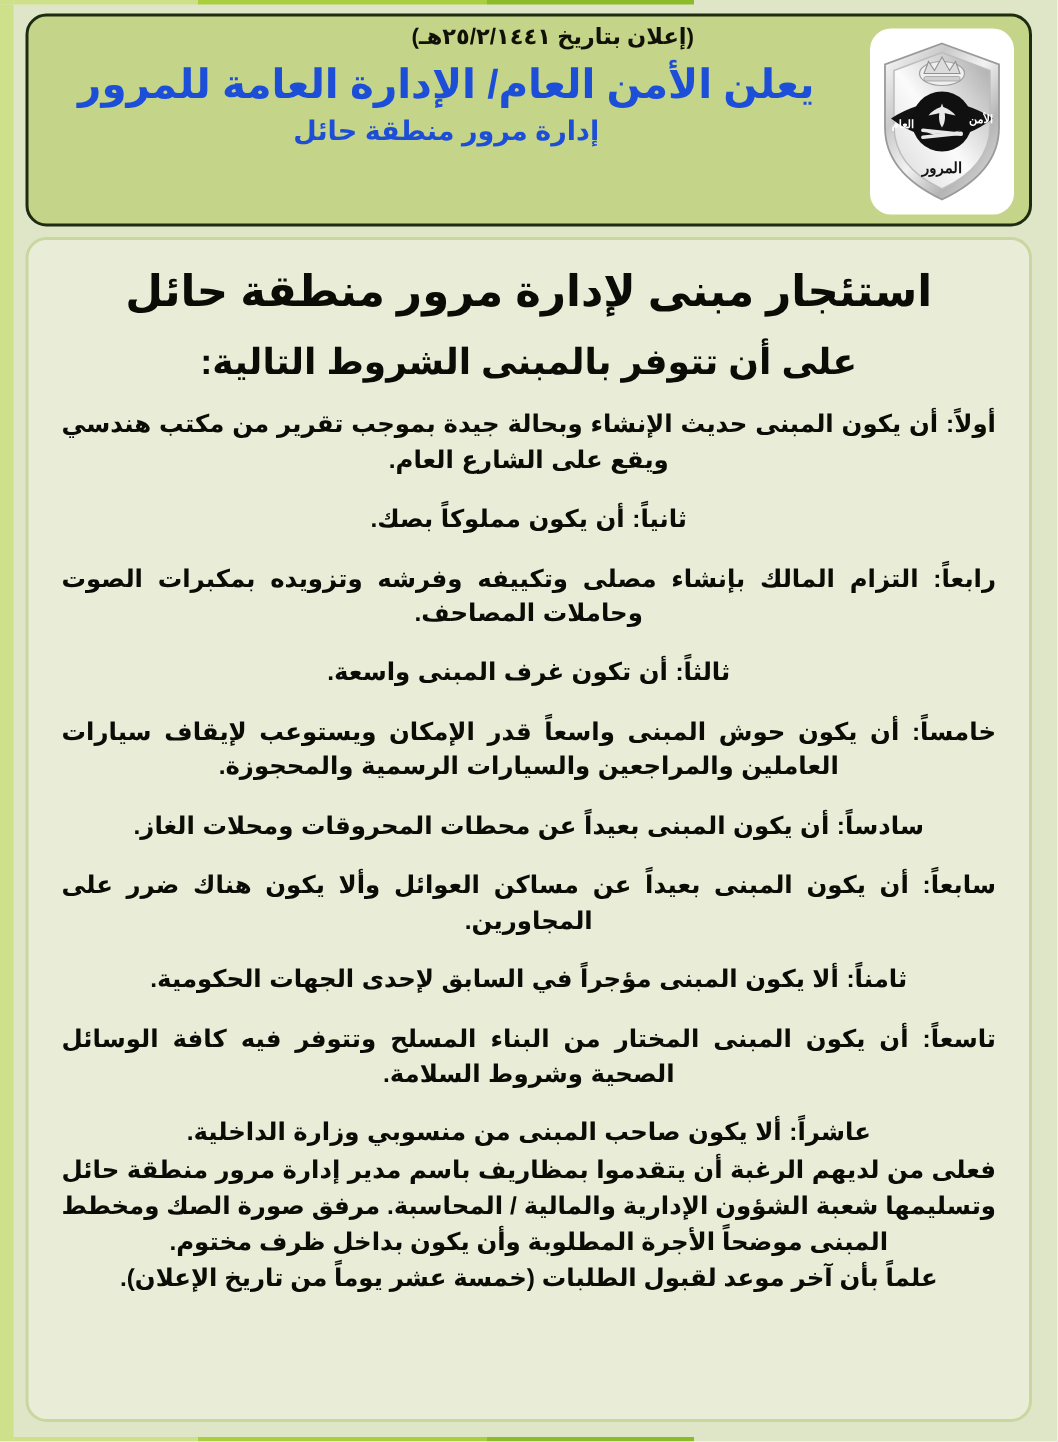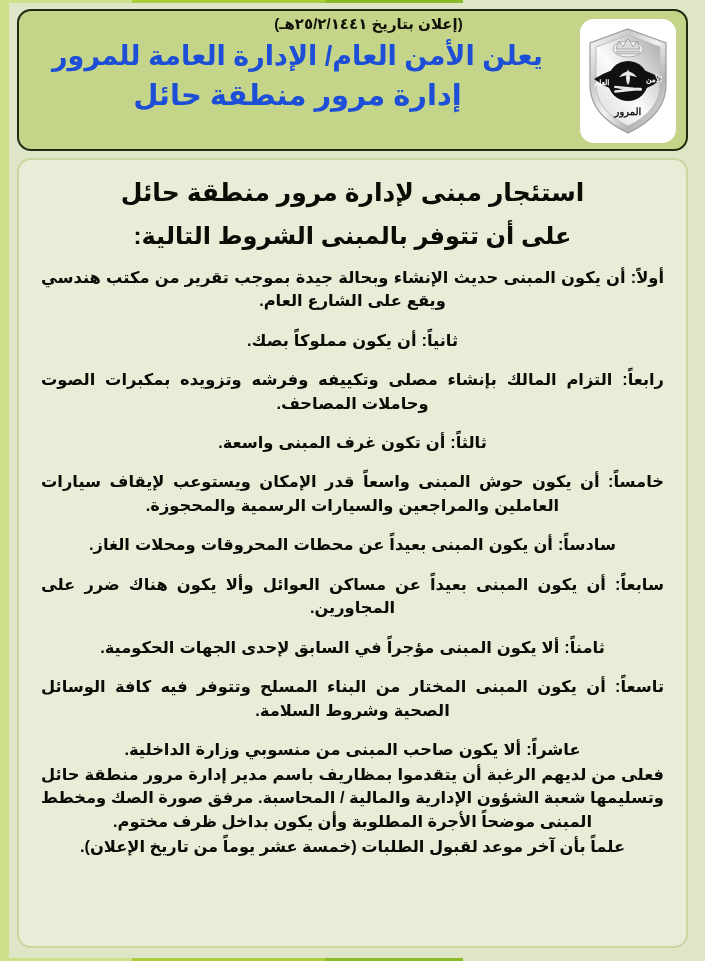--- a/index.html
+++ b/index.html
@@ -76,21 +76,21 @@
     direction: rtl;
   }
   .header-title-line {
     font-size: 27px;
     line-height: 1.42;
     font-weight: bold;
     color: #1d4ed8;
     white-space: nowrap;
   }
   .header-title-line.l2 {
-    font-size: 29px;
+    font-size: 18px;
   }
 
   
   .logo-tile {
     position: absolute;
     top: 8px;
     right: 10px;
     width: 96px;
     height: 124px;
     background: #ffffff;
@@ -117,21 +117,21 @@
 
   .sub-head {
     text-align: center;
     font-weight: bold;
   }
   .sub-head .s1 {
     font-size: 26px;
     line-height: 1.35;
   }
   .sub-head .s2 {
-    font-size: 25px;
+    font-size: 29px;
     line-height: 1.35;
     margin-top: 2px;
   }
 
   .conditions-lead {
     text-align: center;
     font-size: 24px;
     font-weight: bold;
     margin-top: 12px;
     margin-bottom: 6px;

